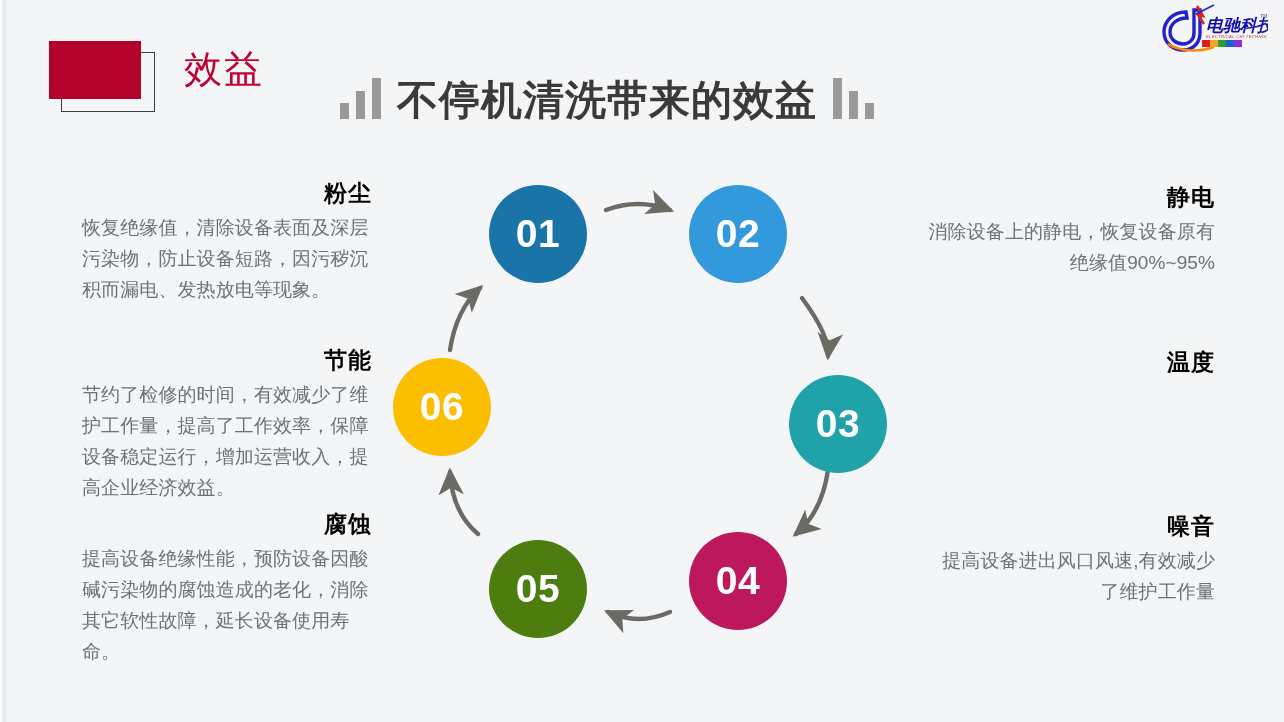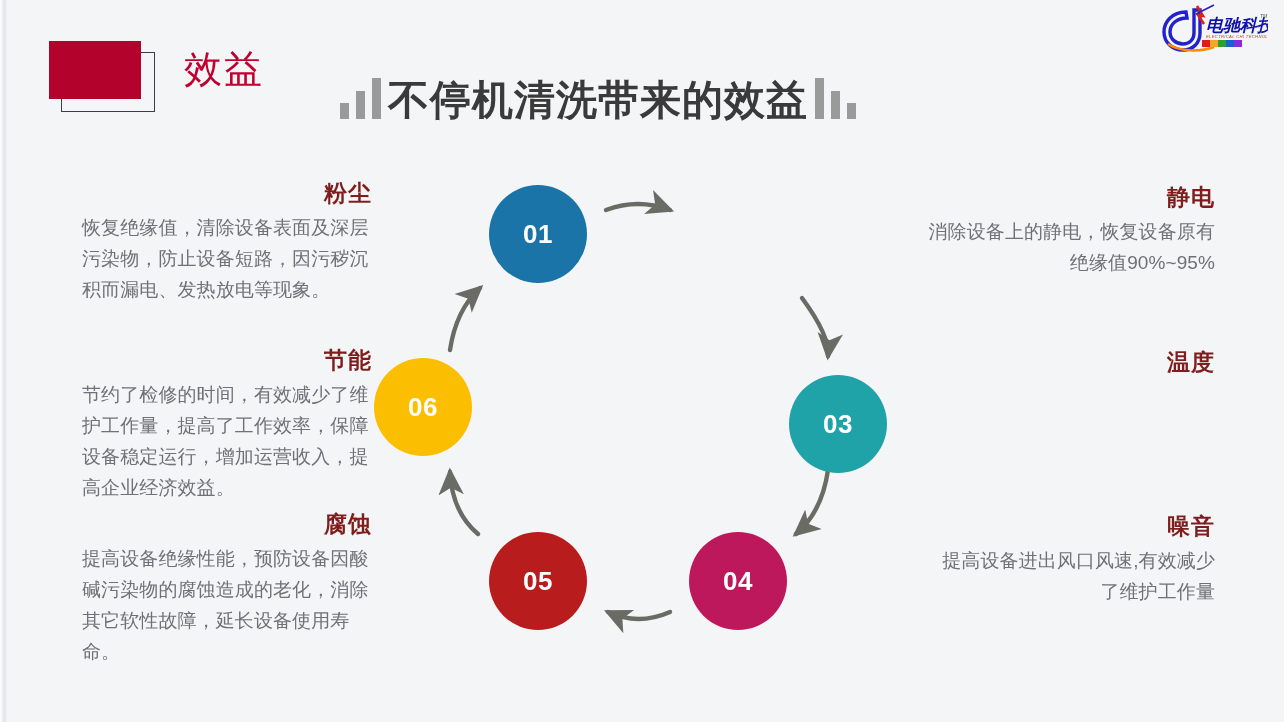--- a/index.html
+++ b/index.html
@@ -55,21 +55,21 @@
     letter-spacing: 2px;
     line-height: 1;
     white-space: nowrap;
   }
 
   .title-row {
     position: absolute;
     left: 340px; top: 63px;
     display: flex;
     align-items: flex-end;
-    gap: 7px;
+    gap: 16px;
     height: 60px;
   }
   .bars {
     display: flex;
     align-items: flex-end;
     gap: 7px;
     height: 46px;
     padding-bottom: 4px;
   }
   .bars span {
@@ -112,38 +112,38 @@
     width: 540px; height: 500px;
   }
   .node {
     position: absolute;
     width: 98px; height: 98px;
     border-radius: 50%;
     display: flex;
     align-items: center;
     justify-content: center;
     color: #ffffff;
-    font-size: 26px;
+    font-size: 39px;
     font-weight: bold;
     letter-spacing: 0.5px;
   }
   .node-01 { left: 119px; top: 25px;  background: #1b74a8; }
   .node-02 { left: 319px; top: 25px;  background: #3399dd; }
   .node-03 { left: 419px; top: 215px; background: #20a3a8; }
   .node-04 { left: 319px; top: 372px; background: #be185d; }
-  .node-05 { left: 119px; top: 372px; background: #b91c1c; }
-  .node-06 { left: 4px;  top: 198px; background: #fcbe00; }
+  .node-05 { left: 119px; top: 380px; background: #4d7c0f; }
+  .node-06 { left: 23px;  top: 198px; background: #fcbe00; }
 
   
   .block { position: absolute; width: 290px; }
   .block h3 {
     margin: 0 0 7px 0;
     font-size: 23px;
     font-weight: bold;
-    color: #7f1d1d;
+    color: #000000;
     letter-spacing: 1px;
     line-height: 1.1;
   }
   .block p {
     margin: 0;
     font-size: 19px;
     line-height: 1.62;
     color: #6d7278;
     letter-spacing: 0.1px;
   }
@@ -215,20 +215,21 @@
         <path d="M236 50 Q268 38, 300 50"></path>
         <path d="M432 138 Q460 176, 458 196"></path>
         <path d="M458 310 Q452 352, 426 374"></path>
         <path d="M300 452 Q268 466, 238 452"></path>
         <path d="M108 374 Q82 352, 80 312"></path>
         <path d="M80 190 Q86 150, 110 128"></path>
       </g>
     </svg>
 
     <div class="node node-01">01</div>
+    <div class="node node-02">02</div>
     <div class="node node-03">03</div>
     <div class="node node-04">04</div>
     <div class="node node-05">05</div>
     <div class="node node-06">06</div>
   </div>
 
   <div class="block left blk-dust">
     <h3>粉尘</h3>
     <p>恢复绝缘值，清除设备表面及深层污染物，防止设备短路，因污秽沉积而漏电、发热放电等现象。</p>
   </div>

